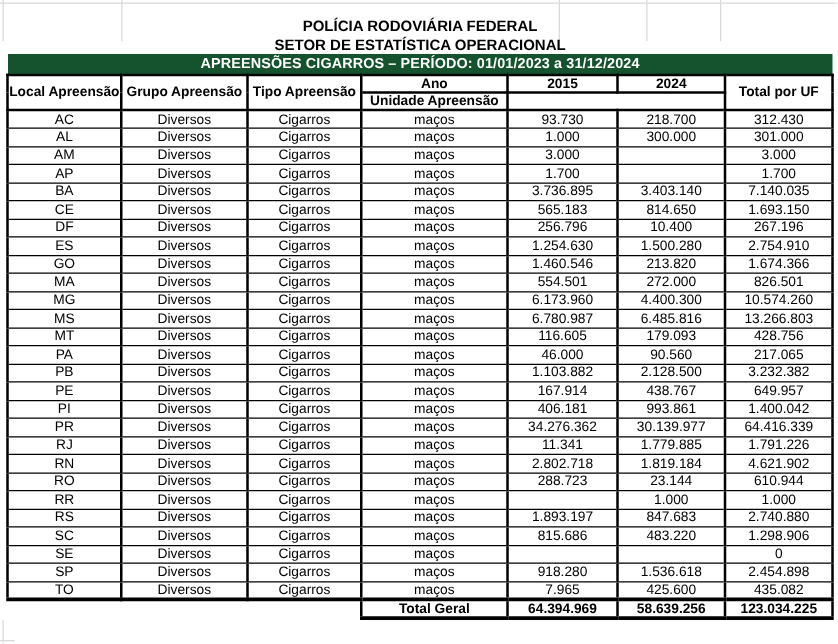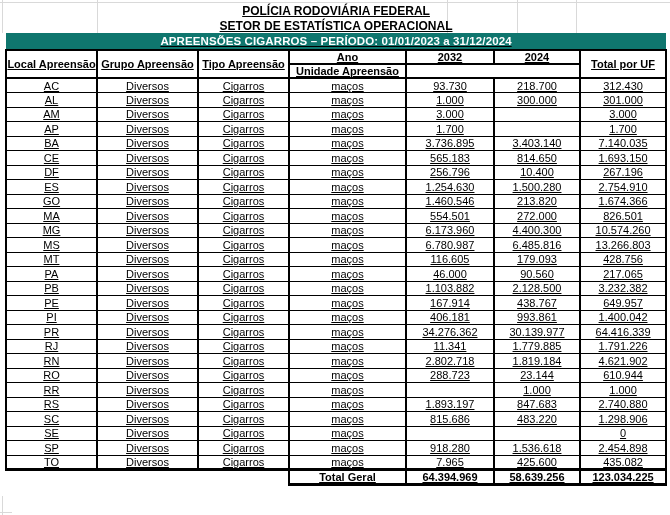--- a/index.html
+++ b/index.html
@@ -21,27 +21,26 @@
   .gl-v-2     { left: 97px;  top: 0; width: 1px; height: 33px; }
   .gl-v-3     { left: 447px; top: 0; width: 1px; height: 33px; }
   .gl-v-4     { left: 517px; top: 0; width: 1px; height: 33px; }
   .gl-v-5     { left: 576px; top: 0; width: 1px; height: 33px; }
   .gl-v-bl    { left: 2px;   top: 496px; width: 1px; height: 19px; }
   .gl-h-bot   { left: 0; top: 512px; width: 12px; height: 1px; }
 
   table.report {
     position: absolute;
     left: 5px;
-    top: 3px;
+    top: 13px;
     width: 660px;
     border-collapse: collapse;
     table-layout: fixed;
     z-index: 1;
     color: #000;
-    text-decoration: underline;
   }
 
   td, th {
     padding: 0;
     text-align: center;
     vertical-align: middle;
     white-space: nowrap;
     overflow: hidden;
     font-size: 11px;
   }
@@ -121,28 +120,28 @@
         <col style="width:86px">
     </colgroup>
     <thead>
       <tr class="titlerow">
         <td colspan="7">POLÍCIA RODOVIÁRIA FEDERAL</td>
       </tr>
       <tr class="titlerow">
         <td colspan="7">SETOR DE ESTATÍSTICA OPERACIONAL</td>
       </tr>
       <tr class="bannerrow">
-        <td colspan="7" style="background: #0f766e; color: rgb(255, 255, 255);">APREENSÕES CIGARROS – PERÍODO: 01/01/2023 a 31/12/2024</td>
+        <td colspan="7" style="background: #14532d; color: rgb(255, 255, 255);">APREENSÕES CIGARROS – PERÍODO: 01/01/2023 a 31/12/2024</td>
       </tr>
       <tr>
         <th rowspan="2">Local Apreensão</th>
         <th rowspan="2">Grupo Apreensão</th>
         <th rowspan="2">Tipo Apreensão</th>
         <th>Ano</th>
-        <th>2032</th>
+        <th>2015</th>
         <th>2024</th>
         <th rowspan="2">Total por UF</th>
       </tr>
       <tr>
         <th>Unidade Apreensão</th>
         <th colspan="2"></th>
       </tr>
     </thead>
     <tbody>
         <tr>

